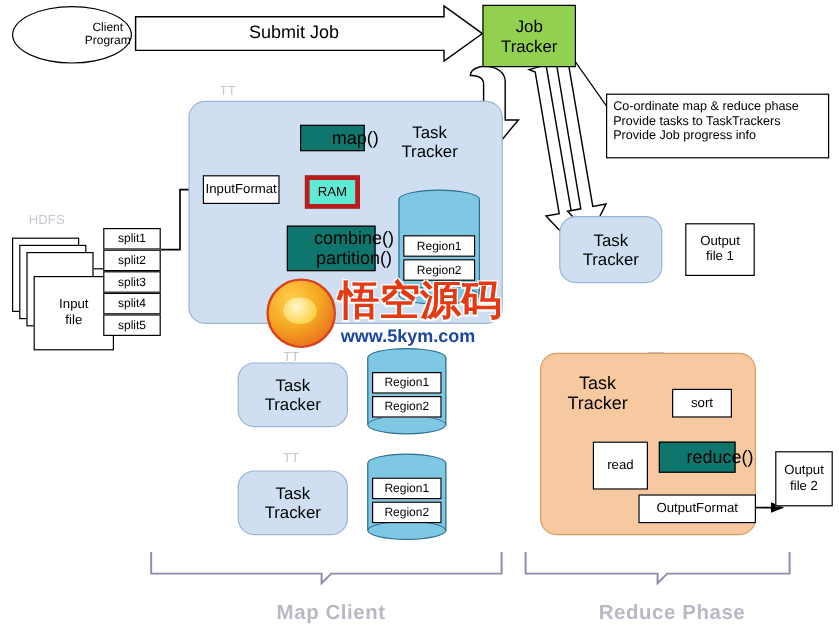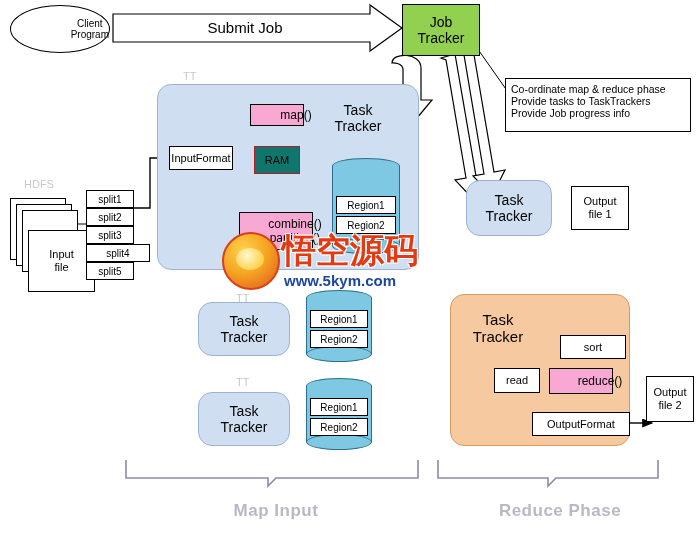--- a/index.html
+++ b/index.html
@@ -9,22 +9,22 @@
     font-family:"Liberation Sans",sans-serif;
     position:relative;
     overflow:hidden;
   }
   #stage{position:absolute;left:0;top:0;width:699px;height:534px;}
   .abs{position:absolute;box-sizing:border-box;}
   .ctr{display:flex;align-items:center;justify-content:center;text-align:center;}
 
   
   .wbox{background:#ffffff;border:1px solid #000;color:#000;font-size:11px;line-height:1.15;}
-  .ybox{background:#f9a8d4;border:1px solid #000;color:#000;font-size:12px;padding-left:38px;}
-  .bluebox{background:#0f766e;border:1px solid #b91c1c;color:#000;font-size:11px;}
+  .ybox{background:#0f766e;border:1px solid #000;color:#000;font-size:15px;padding-left:38px;}
+  .bluebox{background:#5eead4;border:4px solid #b91c1c;color:#000;font-size:11px;}
   .greenbox{background:#92d050;border:1px solid #000;color:#000;}
   .bluepanel{background:#cfdff1;border:1px solid #9ab4d4;border-radius:14px;}
   .orangepanel{background:#f6c9a0;border:1px solid #d99a5e;border-radius:14px;}
   .ellipse{background:#ffffff;border:1px solid #000;border-radius:50%;font-size:10px;}
 
   
   .cyl{position:absolute;}
   .cyl .top{position:absolute;left:0;top:0;width:100%;height:16px;background:#7ec8e3;border:1px solid #2a6f8e;border-radius:50%/50%;box-sizing:border-box;}
   .cyl .body{position:absolute;left:0;top:8px;width:100%;height:calc(100% - 16px);background:#7ec8e3;border-left:1px solid #2a6f8e;border-right:1px solid #2a6f8e;box-sizing:border-box;}
   .cyl .bot{position:absolute;left:0;bottom:0;width:100%;height:16px;background:#7ec8e3;border:1px solid #2a6f8e;border-radius:50%/50%;box-sizing:border-box;}
@@ -129,39 +129,39 @@
   <div class="abs splitbox ctr" style="left:28px;top:230px;width:67px;height:62px;">
     <div style="font-size:11px;line-height:1.2;">
       <div>Input</div>
       <div>file</div>
     </div>
   </div>
 
   <div class="abs splitbox ctr" style="left:86px;top:190px;width:48px;height:18px;">split1</div>
   <div class="abs splitbox ctr" style="left:86px;top:208px;width:48px;height:18px;">split2</div>
   <div class="abs splitbox ctr" style="left:86px;top:226px;width:48px;height:18px;">split3</div>
-  <div class="abs splitbox ctr" style="left:86px;top:244px;width:64px;height:18px;">split4</div>
+  <div class="abs splitbox ctr" style="left:86px;top:244px;width:48px;height:18px;">split4</div>
   <div class="abs splitbox ctr" style="left:86px;top:262px;width:48px;height:18px;">split5</div>
 
   <div class="abs bluepanel" style="left:157px;top:84px;width:262px;height:186px;"></div>
 
   <div class="abs ctr" style="left:322px;top:98px;width:72px;height:40px;font-size:14px;">
     <div>
       <div>Task</div>
       <div>Tracker</div>
     </div>
   </div>
 
   <div class="abs wbox ctr" style="left:169px;top:146px;width:64px;height:24px;">InputFormat</div>
 
   <div class="abs ybox ctr" style="left:250px;top:104px;width:54px;height:22px;">map()</div>
 
   <div class="abs bluebox ctr" style="left:254px;top:146px;width:46px;height:28px;">RAM</div>
 
-  <div class="abs ybox ctr" style="left:239px;top:188px;width:74px;height:38px;margin-top:24px;">
+  <div class="abs ybox ctr" style="left:239px;top:188px;width:74px;height:38px;">
     <div>
       <div>combine()</div>
       <div>partition()</div>
     </div>
   </div>
 
   <div class="cyl" style="left:332px;top:158px;width:68px;height:96px;">
     <div class="top"></div>
     <div class="body"></div>
     <div class="bot"></div>
@@ -215,36 +215,36 @@
 
   <div class="abs orangepanel" style="left:450px;top:294px;width:180px;height:152px;"></div>
 
   <div class="abs ctr" style="left:458px;top:306px;width:80px;height:44px;font-size:15px;">
     <div>
       <div>Task</div>
       <div>Tracker</div>
     </div>
   </div>
 
-  <div class="abs wbox ctr" style="left:494px;top:368px;width:46px;height:25px;">read</div>
-
-  <div class="abs wbox ctr" style="left:560px;top:324px;width:66px;height:24px;margin-top:11px;">sort</div>
+  <div class="abs wbox ctr" style="left:494px;top:368px;width:46px;height:40px;">read</div>
+
+  <div class="abs wbox ctr" style="left:560px;top:324px;width:50px;height:24px;">sort</div>
 
   <div class="abs wbox ctr" style="left:532px;top:412px;width:98px;height:24px;">OutputFormat</div>
 
   <div class="abs ybox ctr" style="left:549px;top:368px;width:64px;height:26px;">reduce()</div>
 
   <div class="abs wbox ctr" style="left:646px;top:376px;width:48px;height:46px;">
     <div>
       <div>Output</div>
       <div>file 2</div>
     </div>
   </div>
 
-  <div class="abs phase ctr" style="left:186px;top:500px;width:180px;height:22px;">Map Input</div>
+  <div class="abs phase ctr" style="left:186px;top:500px;width:180px;height:22px;">Map Client</div>
   <div class="abs phase ctr" style="left:470px;top:500px;width:180px;height:22px;">Reduce Phase</div>
 
   <div id="wm">
     <div class="wm-ball"></div>
     <div class="wm-title">悟空源码</div>
     <div class="wm-sub">www.5kym.com</div>
   </div>
 
 </div>
 

